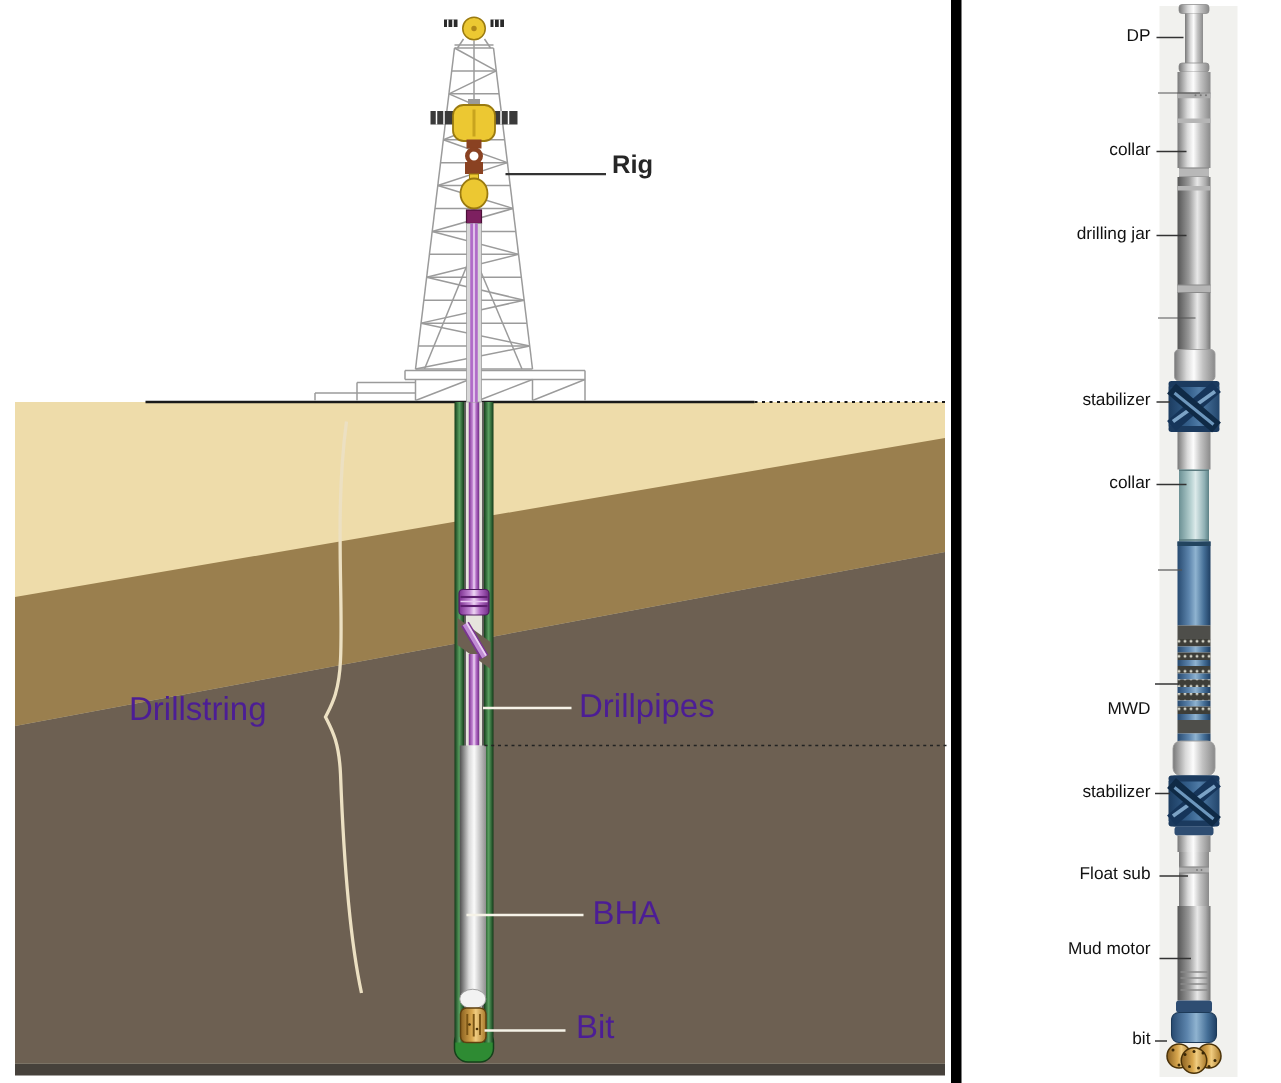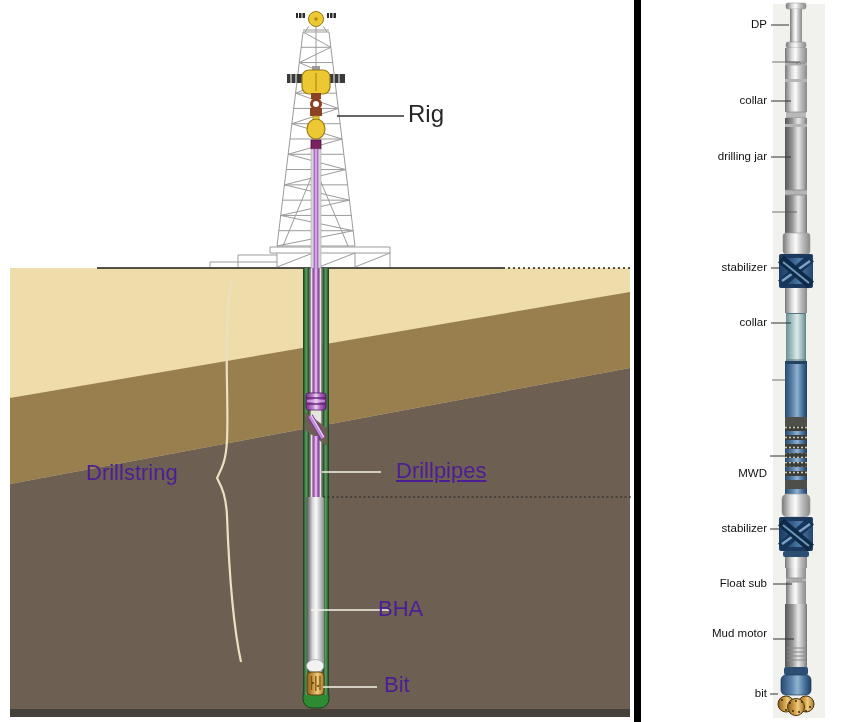--- a/index.html
+++ b/index.html
@@ -1,21 +1,21 @@
 <!DOCTYPE html>
 <html><head>
 <meta charset="utf-8">
 <style>
   html,body{margin:0;padding:0;background:#ffffff;}
   .canvas{position:relative;width:854px;height:722px;background:#ffffff;overflow:hidden;
           font-family:"Liberation Sans",sans-serif;}
   .canvas svg{position:absolute;left:0;top:0;}
   .lbl{position:absolute;white-space:nowrap;line-height:1.1;}
   .wlbl{color:#4c1d95;font-size:22px;}
-  .blbl{color:#262626;font-size:24px;}
+  .blbl{color:#262626;font-size:17px;font-weight:bold;}
   .rlbl{position:absolute;right:87px;font-size:11.5px;color:#111;text-align:right;
         white-space:nowrap;line-height:15px;}
 </style>
 </head>
 <body>
 
 <div class="canvas">
 
 <svg width="854" height="722" viewBox="0 0 854 722">
   <defs>
@@ -358,22 +358,22 @@
     <line x1="770" y1="456" x2="786" y2="456"></line>
     <line x1="770" y1="529" x2="780" y2="529"></line>
     <line x1="773" y1="584" x2="792" y2="584"></line>
     <line x1="773" y1="639" x2="794" y2="639"></line>
     <line x1="770" y1="694" x2="778" y2="694"></line>
   </g>
 </svg>
 
 <div class="lbl blbl" style="left:408px;top:101px;">Rig</div>
 <div class="lbl wlbl" style="left:86px;top:461px;">Drillstring</div>
-<div class="lbl wlbl" style="left:396px;top:459px;text-decoration:underline;">Drillpipes</div>
-<div class="lbl wlbl" style="left:378px;top:597px;">BHA</div>
+<div class="lbl wlbl" style="left:386px;top:459px;">Drillpipes</div>
+<div class="lbl wlbl" style="left:395px;top:597px;">BHA</div>
 <div class="lbl wlbl" style="left:384px;top:673px;">Bit</div>
 
 <div class="rlbl" style="top:17px;padding-left:24px;">DP</div>
 <div class="rlbl" style="top:93px;">collar</div>
 <div class="rlbl" style="top:149px;">drilling jar</div>
 <div class="rlbl" style="top:260px;">stabilizer</div>
 <div class="rlbl" style="top:315px;">collar</div>
 <div class="rlbl" style="top:466px;">MWD</div>
 <div class="rlbl" style="top:521px;">stabilizer</div>
 <div class="rlbl" style="top:576px;">Float sub</div>

